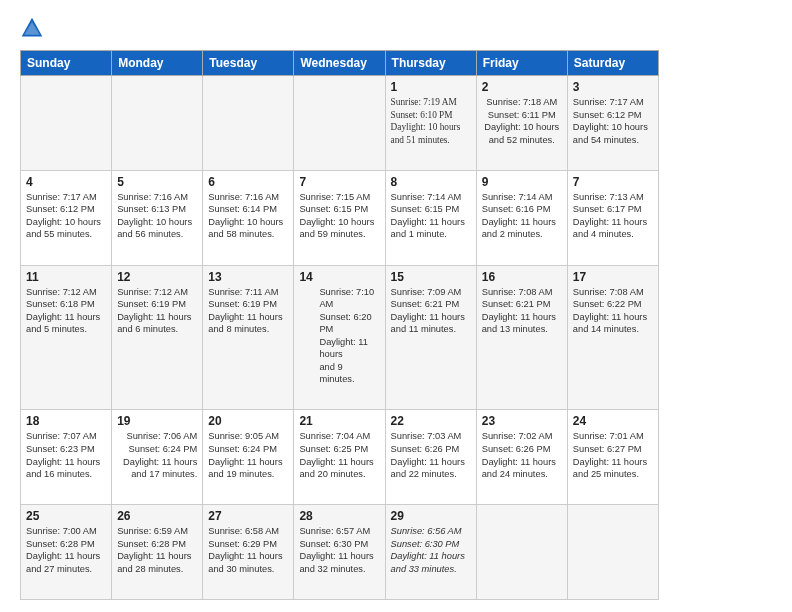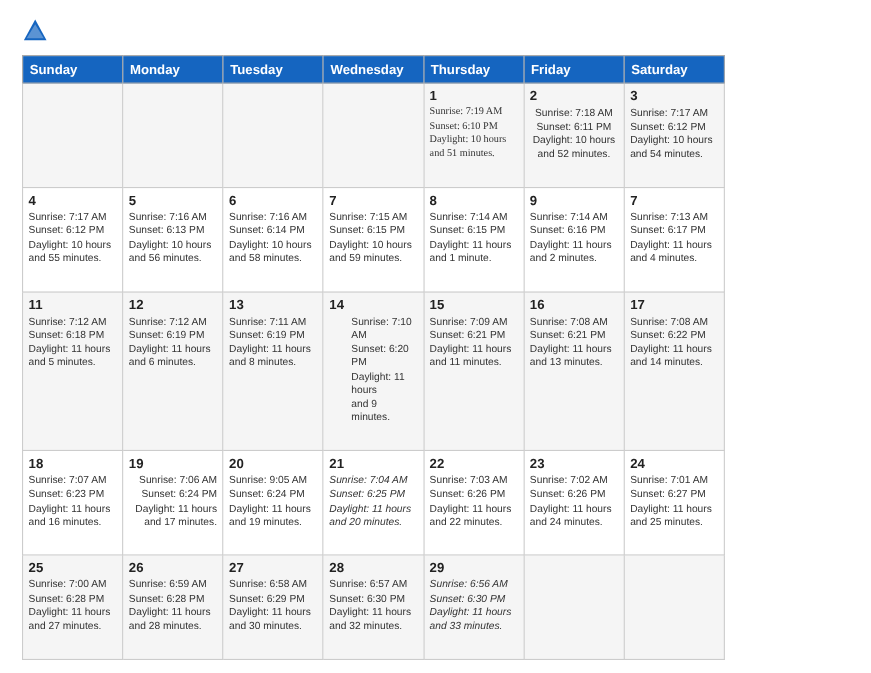--- a/index.html
+++ b/index.html
@@ -274,21 +274,21 @@
           </td>
           <td>
             <span class="day-num">20</span>
             <div class="cell-text" style="white-space: pre-line;">Sunrise: 9:05 AM
 Sunset: 6:24 PM
 Daylight: 11 hours
 and 19 minutes.</div>
           </td>
           <td>
             <span class="day-num">21</span>
-            <div class="cell-text" style="white-space: pre-line; font-style: italic;">Sunrise: 7:04 AM
+            <div class="cell-text" style="white-space: pre-line;">Sunrise: 7:04 AM
 Sunset: 6:25 PM
 Daylight: 11 hours
 and 20 minutes.</div>
           </td>
           <td>
             <span class="day-num">22</span>
             <div class="cell-text" style="white-space: pre-line;">Sunrise: 7:03 AM
 Sunset: 6:26 PM
 Daylight: 11 hours
 and 22 minutes.</div>

